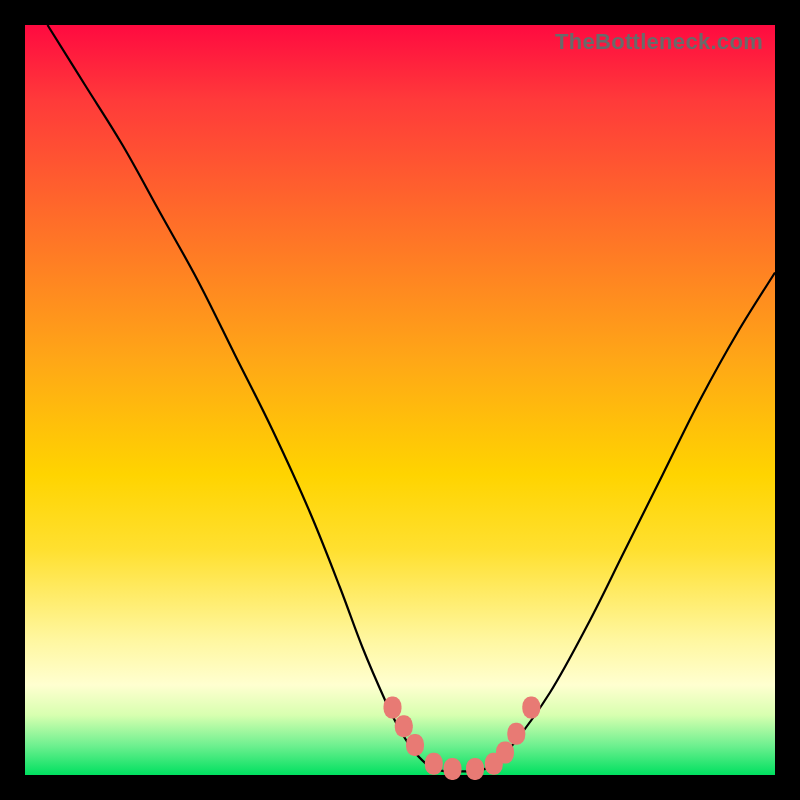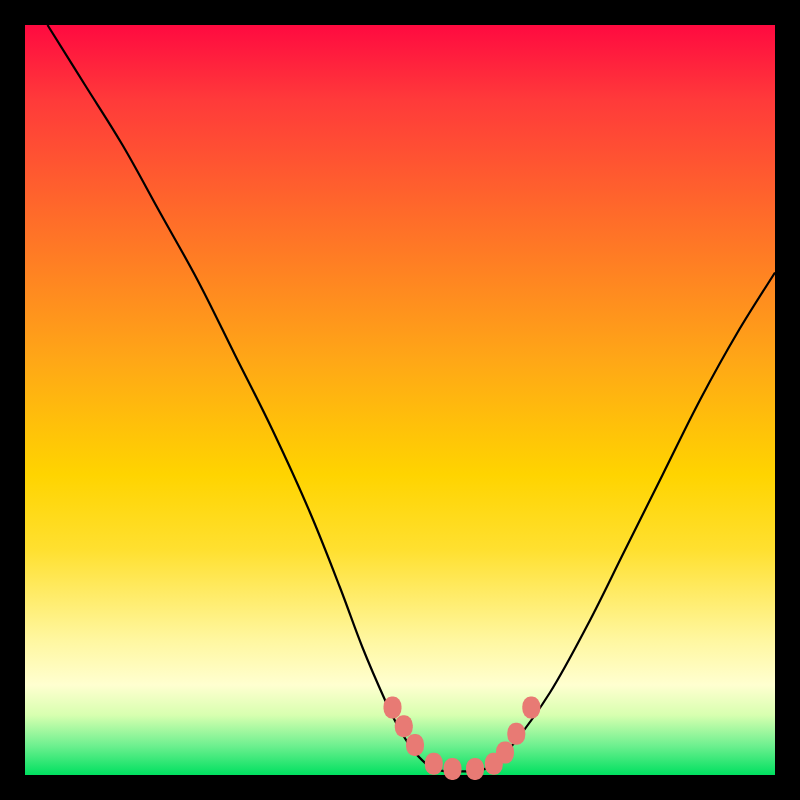--- a/index.html
+++ b/index.html
@@ -62,20 +62,21 @@
   .marker {
     fill: #e87a74;
     stroke: none;
   }
 </style>
 </head>
 <body>
 
 <div class="frame">
   <div class="plot-area">
+    <div class="watermark">TheBottleneck.com</div>
     <svg class="curves" viewBox="0 0 750 750" preserveAspectRatio="none">
       <path id="path-left" class="curve" d="M 22.5 0.0 C 29.3 10.8, 46.5 38.4, 60.0 60.0 C 73.5 81.6, 84.0 97.0, 97.5 120.0 C 111.0 142.9, 121.5 163.2, 135.0 187.5 C 148.5 211.8, 159.0 229.4, 172.5 255.0 C 186.0 280.6, 196.5 303.0, 210.0 330.0 C 223.5 357.0, 234.0 376.6, 247.5 405.0 C 261.0 433.4, 272.9 459.1, 285.0 487.5 C 297.1 515.9, 305.6 538.2, 315.0 562.5 C 324.4 586.8, 329.4 602.3, 337.5 622.5 C 345.6 642.8, 353.3 660.1, 360.0 675.0 C 366.8 689.9, 369.6 695.5, 375.0 705.0 C 380.4 714.5, 384.6 720.8, 390.0 727.5 C 395.4 734.3, 402.3 739.8, 405.0 742.5"></path>
       <path id="path-floor" class="curve" d="M 405.0 742.5 C 407.7 743.2, 414.6 745.6, 420.0 746.3 C 425.4 746.9, 429.6 746.3, 435.0 746.3 C 440.4 746.3, 444.6 746.9, 450.0 746.3 C 455.4 745.6, 462.3 743.2, 465.0 742.5"></path>
       <path id="path-right" class="curve" d="M 465.0 742.5 C 469.1 738.5, 476.7 733.5, 487.5 720.0 C 498.3 706.5, 511.5 689.1, 525.0 667.5 C 538.5 645.9, 549.0 625.6, 562.5 600.0 C 576.0 574.4, 586.5 552.0, 600.0 525.0 C 613.5 498.0, 624.0 477.0, 637.5 450.0 C 651.0 423.0, 661.5 400.6, 675.0 375.0 C 688.5 349.4, 699.0 330.4, 712.5 307.5 C 726.0 284.6, 743.3 258.3, 750.0 247.5"></path>
       <g id="markers">
           <rect x="358.5" y="671.5" width="18" height="22" rx="8" ry="10" class="marker"></rect>
           <rect x="369.8" y="690.3" width="18" height="22" rx="8" ry="10" class="marker"></rect>
           <rect x="381.0" y="709.0" width="18" height="22" rx="8" ry="10" class="marker"></rect>
           <rect x="399.8" y="727.8" width="18" height="22" rx="8" ry="10" class="marker"></rect>
           <rect x="418.5" y="733.0" width="18" height="22" rx="8" ry="10" class="marker"></rect>

